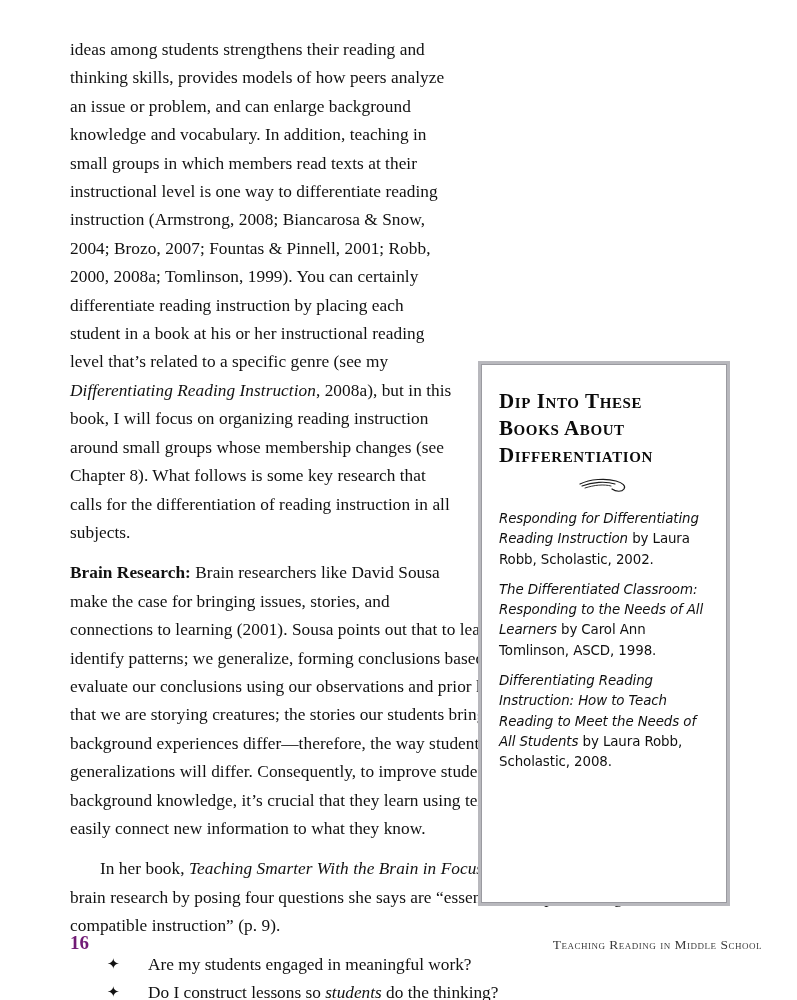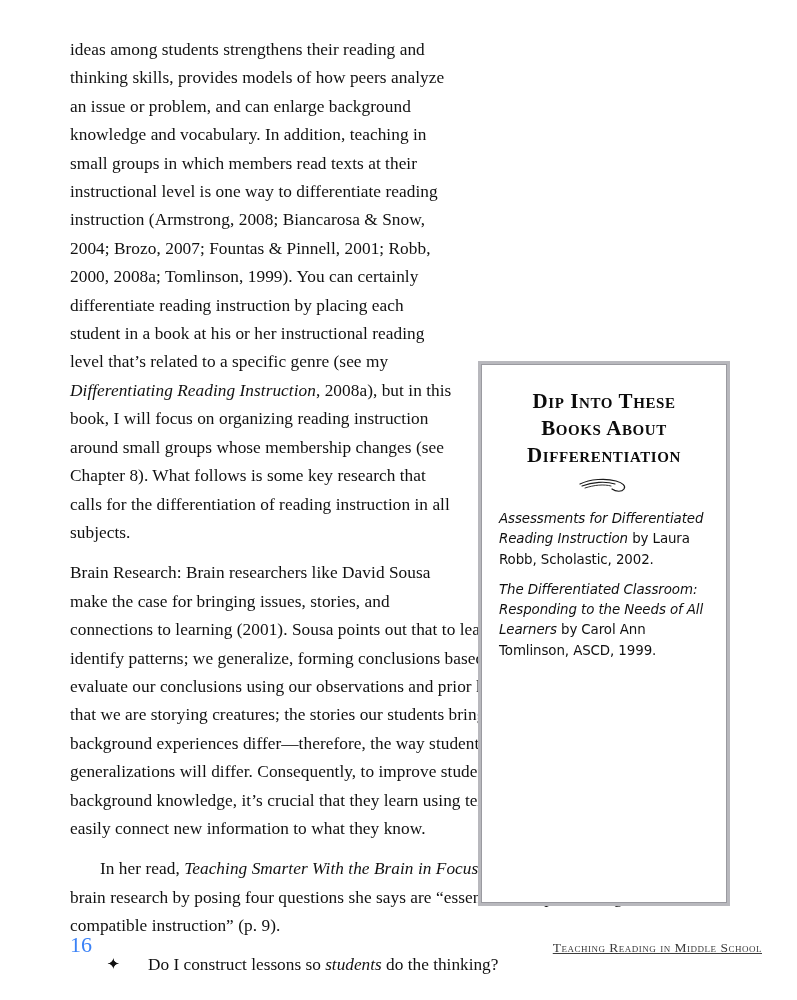--- a/index.html
+++ b/index.html
@@ -34,21 +34,21 @@
     color: #111111;
     letter-spacing: 0.05px;
   }
   p.body-par + p.body-par {
     margin-top: 12px;
   }
   .indent {
     text-indent: 30px;
   }
   .lead-bold {
-    font-weight: normal;
+    font-weight: bold;
   }
   em, .ital {
     font-style: italic;
   }
 
   
   .float-box {
     float: right;
     width: 259px;
     height: 552px;
@@ -93,21 +93,20 @@
     padding: 0;
   }
   .sidebox-inner {
     box-sizing: border-box;
     width: 100%;
     height: 100%;
     border: 1px solid #9a9aa0;
     padding: 17px 17px 12px 17px;
   }
   .sidebox-title {
-    text-align: center;
     font-family: "Liberation Serif", "DejaVu Serif", serif;
     font-size: 21px;
     line-height: 27px;
     font-variant: small-caps;
     letter-spacing: 0.6px;
     color: #0b0b0b;
     margin: 6px 0 0 0;
     white-space: pre-line;
   }
   .ornament {
@@ -133,52 +132,51 @@
     position: absolute;
     left: 70px;
     right: 67px;
     top: 932px;
     display: flex;
     justify-content: space-between;
     align-items: baseline;
   }
   .folio {
     font-family: "Liberation Serif", "DejaVu Serif", serif;
-    font-size: 22px;
-    font-weight: normal;
-    color: #3b82f6;
+    font-size: 19px;
+    font-weight: bold;
+    color: #701a75;
   }
   .running-head {
     font-family: "Liberation Serif", "DejaVu Serif", serif;
     font-size: 13.5px;
     font-variant: small-caps;
     letter-spacing: 0.5px;
     color: #3b3b3b;
-    text-decoration: underline;
   }
 </style>
 </head>
 <body>
 
 <div class="page">
 
   <div class="content">
 
     <div class="float-box"></div>
 
     <p class="body-par"><span>ideas among students strengthens their reading and thinking skills, provides models of how peers analyze an issue or problem, and can enlarge background knowledge and vocabulary. In addition, teaching in small groups in which members read texts at their instructional level is one way to differentiate reading instruction (Armstrong, 2008; Biancarosa &amp; Snow, 2004; Brozo, 2007; Fountas &amp; Pinnell, 2001; Robb, 2000, 2008a; Tomlinson, 1999). You can certainly differentiate reading instruction by placing each student in a book at his or her instructional reading level that’s related to a specific genre (see my </span><em>Differentiating Reading Instruction</em><span>, 2008a), but in this book, I will focus on organizing reading instruction around small groups whose membership changes (see Chapter 8). What follows is some key research that calls for the differentiation of reading instruction in all subjects.</span></p>
 
     <p class="body-par"><span class="lead-bold">Brain Research:</span><span> Brain researchers like David Sousa make the case for bringing issues, stories, and connections to learning (2001). Sousa points out that to learn information, we observe and identify patterns; we generalize, forming conclusions based on these patterns; and, finally, we evaluate our conclusions using our observations and prior knowledge. Brain researchers show that we are storying creatures; the stories our students bring to school differ because their background experiences differ—therefore, the way students see patterns and evaluate generalizations will differ. Consequently, to improve students’ reading skill and enlarge their background knowledge, it’s crucial that they learn using texts they can read, so they can more easily connect new information to what they know.</span></p>
 
-    <p class="body-par indent"><span>In her read, </span><em>Teaching Smarter With the Brain in Focus</em><span> (2008), Sarah Armstrong builds on brain research by posing four questions she says are “essential to implementing brain-compatible instruction” (p. 9).</span></p>
+    <p class="body-par indent"><span>In her book, </span><em>Teaching Smarter With the Brain in Focus</em><span> (2008), Sarah Armstrong builds on brain research by posing four questions she says are “essential to implementing brain-compatible instruction” (p. 9).</span></p>
 
     <ul class="q-list">
       <li>
         <span class="bullet">✦</span>
-        <em></em><span></span>
+        <span>Are my students engaged in meaningful work?</span><em></em><span></span>
       </li>
       <li>
         <span class="bullet">✦</span>
         <span>Do I construct lessons so </span><em>students</em><span> do the thinking?</span>
       </li>
 
     </ul>
 
   </div>
 
@@ -190,22 +188,23 @@
 
       <div class="ornament">
         <svg width="56" height="18" viewBox="0 0 56 18" aria-hidden="true">
           <path d="M4 8 C14 3, 30 2, 40 5 C47 7, 50 10, 48 13 C46 16, 40 16, 36 13" fill="none" stroke="#1a1a1a" stroke-width="1.2" stroke-linecap="round"></path>
           <path d="M6 10 C16 6, 30 5, 39 8" fill="none" stroke="#1a1a1a" stroke-width="1.1" stroke-linecap="round"></path>
           <path d="M9 12 C18 9, 28 8, 35 10" fill="none" stroke="#1a1a1a" stroke-width="0.9" stroke-linecap="round"></path>
         </svg>
       </div>
 
       <ul class="book-list">
-        <li><span class="t">Assessments for Differentiated Reading Instruction</span><span> by Laura Robb, Scholastic, 2002.</span></li>
-        <li><span class="t">The Differentiated Classroom: Responding to the Needs of All Learners</span><span> by Carol Ann Tomlinson, ASCD, 1999.</span></li>
+        <li><span class="t">Responding for Differentiating Reading Instruction</span><span> by Laura Robb, Scholastic, 2002.</span></li>
+        <li><span class="t">The Differentiated Classroom: Responding to the Needs of All Learners</span><span> by Carol Ann Tomlinson, ASCD, 1998.</span></li>
+        <li><span class="t">Differentiating Reading Instruction: How to Teach Reading to Meet the Needs of All Students</span><span> by Laura Robb, Scholastic, 2008.</span></li>
       </ul>
     </div>
   </aside>
 
   <div class="footer">
     <span class="folio">16</span>
     <span class="running-head">Teaching Reading in Middle School</span>
   </div>
 
 </div>

